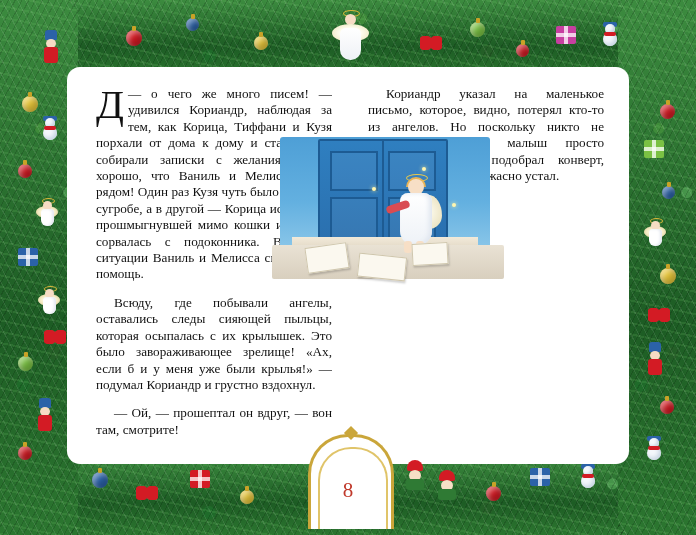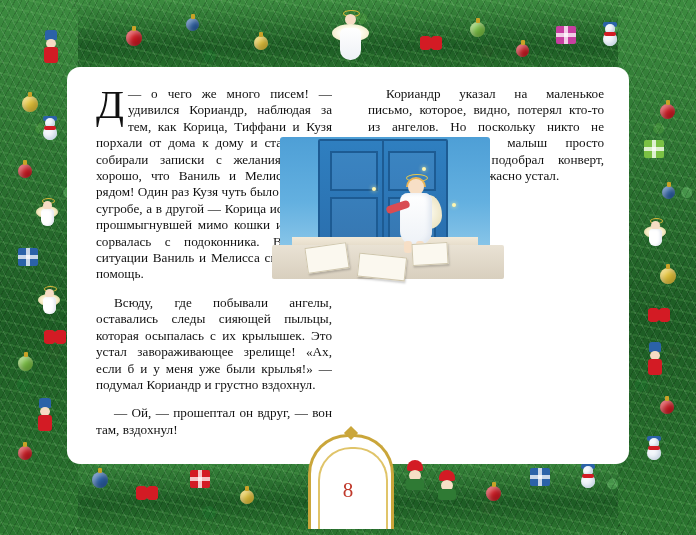--- a/index.html
+++ b/index.html
@@ -343,22 +343,22 @@
       </div>
   </div>
 
   <div class="content">
 
     <div class="col col-left">
       <p class="dropcap-par">
         <span class="dash">—</span>
         <span class="dropcap">Д</span><span>о чего же много писем! — удивился Кориандр, на­блюдая за тем, как Корица, Тиф­фани и Кузя порхали от дома к до­му и старательно собирали записки с желаниями. Как хорошо, что Ва­ниль и Мелисса были рядом! Один раз Кузя чуть было не увяз в суг­робе, а в другой — Корица испуга­лась прошмыгнувшей мимо кошки и едва не сорвалась с подоконника. В любой ситуации Ваниль и Мелисса спешили на помощь.</span>
       </p>
-      <p>Всюду, где побывали ангелы, оставались следы сияющей пыльцы, которая осыпалась с их крылышек. Это устал завораживающее зрелище! «Ах, если б и у меня уже были кры­лья!» — подумал Кориандр и груст­но вздохнул.</p>
-      <p>— Ой, — прошептал он вдруг, — вон там, вздохнул!</p>
+      <p>Всюду, где побывали ангелы, оставались следы сияющей пыльцы, которая осыпалась с их крылышек. Это было завораживающее зрелище! «Ах, если б и у меня уже были кры­лья!» — подумал Кориандр и груст­но вздохнул.</p>
+      <p>— Ой, — прошептал он вдруг, — вон там, смотрите!</p>
     </div>
 
     <div class="col col-right">
       <p>Кориандр указал на маленькое письмо, которое, видно, потерял кто-то из ангелов. Но поскольку никто не обратил внимания, малыш просто подбежал и сам подобрал конверт, несмотря на то, что ужасно устал.</p>
     </div>
   </div>
 
   <div class="illu">
     <div class="sky"></div>
     <div class="door">

